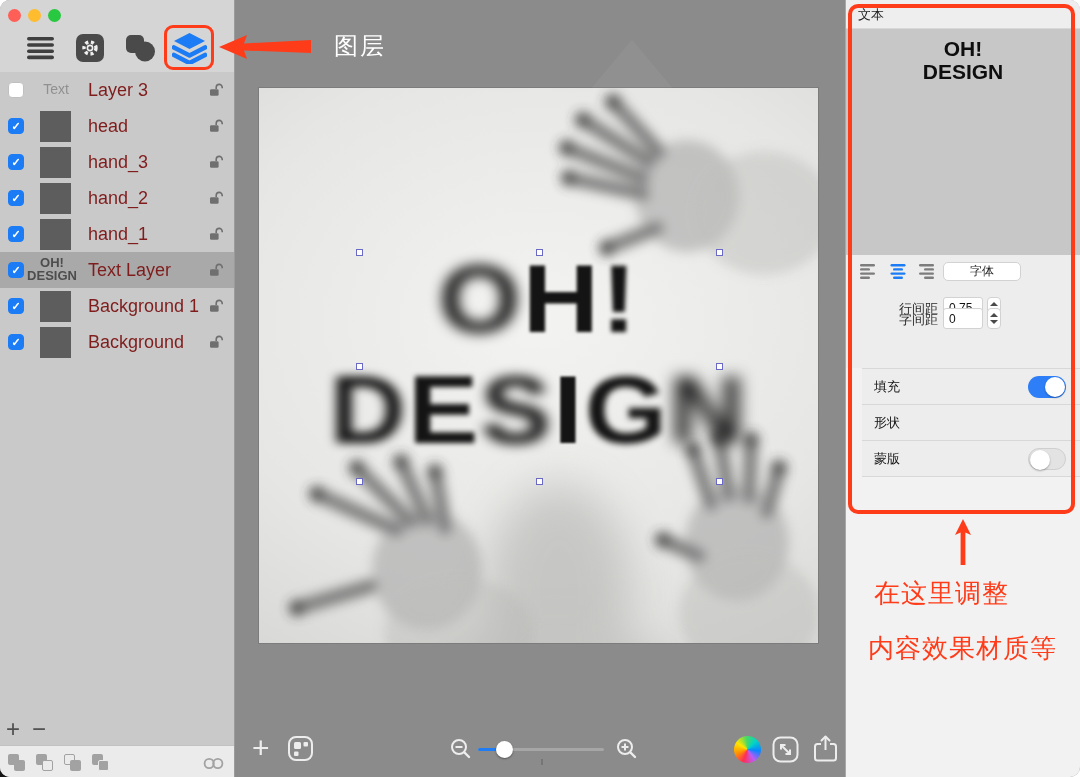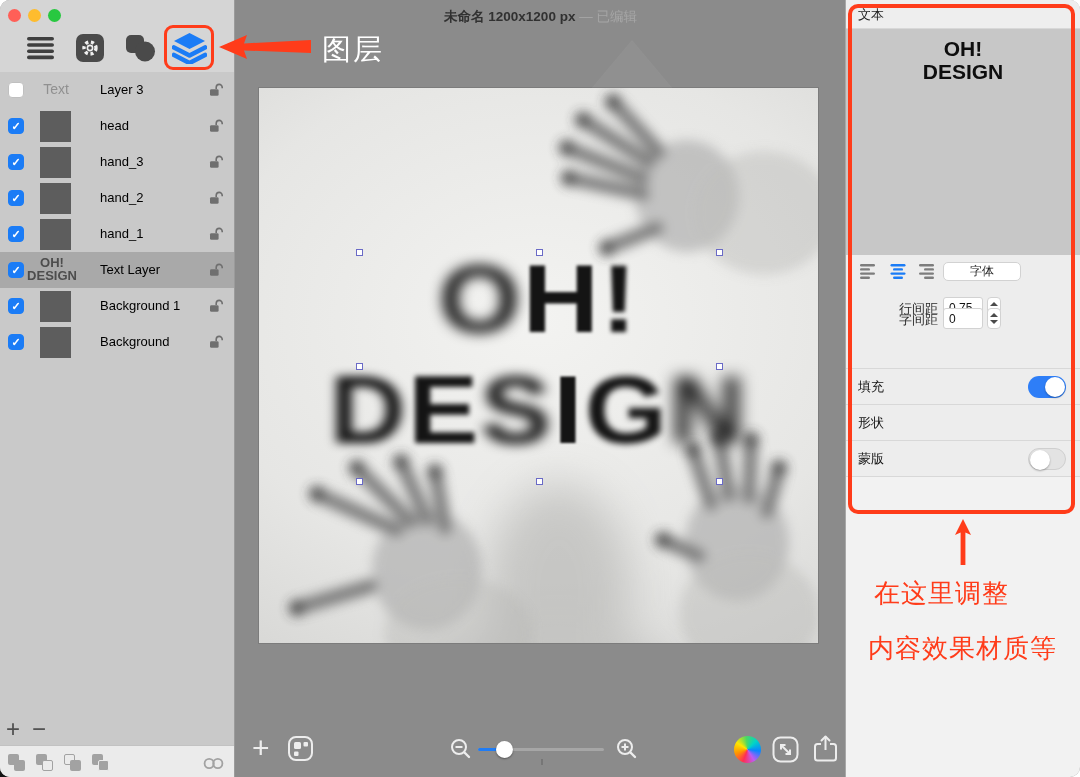--- a/index.html
+++ b/index.html
@@ -18,21 +18,21 @@
   .focus-box{position:absolute;left:164px;top:25px;width:50px;height:45px;border:3px solid #ff3c1a;border-radius:9px;pointer-events:none;}
   .lp-rows{position:absolute;top:72px;left:0;right:0;}
   .layer-row{position:relative;height:36px;}
   .layer-row.selected{background:#a9a9a9;}
   .cb{position:absolute;left:8px;top:10px;width:16px;height:16px;border-radius:4px;background:#ffffff;border:1px solid #c0c0c0;color:#fff;font-size:11px;font-weight:700;text-align:center;line-height:15px;}
   .cb.on{background:#1b7cf6;border-color:#1b7cf6;}
   .thumb-box{position:absolute;left:40px;top:3px;width:31px;height:31px;background:#5d5d5d;}
   .thumb-label{position:absolute;left:32px;top:9px;width:48px;text-align:center;font-size:14px;color:#909090;}
   .thumb-big{position:absolute;left:14px;top:4px;width:76px;text-align:center;color:#4d4d4d;font-weight:700;font-size:13px;line-height:13px;}
   .thumb-big span{display:block;}
-  .layer-name{position:absolute;left:100px;top:0;line-height:36px;font-size:13px;color:#000000;}
+  .layer-name{position:absolute;left:88px;top:0;line-height:36px;font-size:18px;color:#7f1d1d;}
   .lock{position:absolute;right:10px;top:11px;}
   .lp-add{position:absolute;left:6px;bottom:36px;font-size:24px;color:#4f4f4f;display:flex;gap:12px;line-height:24px;}
   .lp-add span{cursor:default;}
   .lp-strip{position:absolute;left:0;bottom:0;right:0;height:32px;background:#ebebeb;border-top:1px solid #c2c2c2;}
   .bool{position:absolute;top:8px;width:17px;height:17px;}
   .bool i{position:absolute;width:11px;height:11px;border-radius:2px;display:block;}
   .bool .bk{left:0;top:0;}
   .bool .fr{right:0;bottom:0;}
   .b-fill{background:#a2a2a2;}
   .b-hole{background:#ebebeb;border:1.5px solid #a2a2a2;}
@@ -69,21 +69,21 @@
   .rp-preview .pl{font-weight:700;font-size:21px;line-height:23px;color:#0e0e0e;}
   .rp-controls{position:absolute;top:255px;left:0;right:0;height:113px;background:#ededed;}
   .align-ic{position:absolute;top:9px;width:20px;height:15px;}
   .font-btn{position:absolute;left:97px;top:7px;width:78px;height:19px;background:#ffffff;border:1px solid #d2d2d2;border-radius:5px;font-size:12px;color:#1d1d1d;text-align:center;line-height:17px;}
   .sp-row{position:absolute;left:0;right:0;height:22px;}
   .sp-label{position:absolute;right:142px;top:3px;font-size:13px;color:#2a2a2a;}
   .sp-input{position:absolute;left:97px;top:0;width:40px;height:21px;background:#fff;border:1px solid #d2d2d2;border-radius:3px;font-size:12px;color:#111;padding:0 5px;font-family:"Liberation Sans",sans-serif;}
   .stepper{position:absolute;left:141px;top:0;width:14px;height:21px;background:#fff;border:1px solid #d2d2d2;border-radius:4px;display:flex;flex-direction:column;align-items:center;justify-content:center;gap:3px;}
   .st-up{width:0;height:0;border-left:4px solid transparent;border-right:4px solid transparent;border-bottom:4px solid #4a4a4a;}
   .st-dn{width:0;height:0;border-left:4px solid transparent;border-right:4px solid transparent;border-top:4px solid #4a4a4a;}
-  .rp-sections{position:absolute;top:368px;left:0;right:0;background:#ededed;border-top:1px solid #d8d8d8;}
+  .rp-sections{position:absolute;top:368px;left:16px;right:0;background:#ededed;border-top:1px solid #d8d8d8;}
   .rp-row{position:relative;height:36px;border-bottom:1px solid #d8d8d8;}
   .rp-row-label{position:absolute;left:12px;top:0;line-height:36px;font-size:13px;color:#141414;}
   .toggle{position:absolute;right:14px;top:7px;width:38px;height:22px;border-radius:11px;}
   .toggle .knob{position:absolute;top:1px;width:20px;height:20px;border-radius:50%;background:#fff;box-shadow:0 1px 2px rgba(0,0,0,0.3);}
   .toggle.on{background:#2e7ef7;}
   .toggle.on .knob{right:1px;}
   .toggle.off{background:#e3e3e3;border:0.5px solid #cfcfcf;}
   .toggle.off .knob{left:1px;}
   .rp-redbox{position:absolute;left:2px;top:4px;width:227px;height:510px;border:4px solid #ff3c1a;border-radius:10px;pointer-events:none;}
   .rp-note{position:absolute;left:0;width:235px;color:#ff3c1a;font-size:26px;letter-spacing:1px;white-space:nowrap;}
@@ -236,24 +236,20 @@
         <span class="link-ic">
           <svg width="21" height="13" viewBox="0 0 21 13">
             <circle cx="6.2" cy="6.5" r="4.6" fill="none" stroke="#a2a2a2" stroke-width="1.8"></circle>
             <circle cx="14.8" cy="6.5" r="4.6" fill="none" stroke="#a2a2a2" stroke-width="1.8"></circle>
           </svg>
         </span>
       </div>
     </div>
 
     <div class="pasteboard">
-      <div class="doc-title">
-        <span>未命名 1200x1200 px</span>
-        <span class="suffix">— 已编辑</span>
-      </div>
       <div class="watermark-tri"></div>
 
       <div class="canvas">
         <svg class="hands-svg" viewBox="0 0 559 555">
           <defs>
             <filter id="blurHand" x="-40%" y="-40%" width="180%" height="180%">
                 <feGaussianBlur stdDeviation="6"></feGaussianBlur>
               </filter>
             <filter id="blurSoft" x="-60%" y="-60%" width="220%" height="220%">
                 <feGaussianBlur stdDeviation="22"></feGaussianBlur>
@@ -463,16 +459,16 @@
       <svg style="position:absolute;left:106px;top:518px" width="22" height="48" viewBox="0 0 22 48">
         <path d="M11 1 L19 17 L13.4 14.5 L13.4 47 L8.6 47 L8.6 14.5 L3 17 Z" fill="#ff3c1a"></path>
       </svg>
       <div class="rp-note" style="top:576px;left:28px">在这里调整</div>
       <div class="rp-note" style="top:631px;left:22px">内容效果材质等</div>
     </div>
 
     <svg style="position:absolute;left:217px;top:33px;z-index:10" width="96" height="28" viewBox="0 0 96 28">
       <path d="M2 14 L30 2 L27 10.5 L94 7 L94 20 L27 17.5 L30 26 Z" fill="#ff3c1a"></path>
     </svg>
-    <div style="position:absolute;left:322px;top:30px;color:#ffffff;font-size:29px;z-index:10;letter-spacing:2px">图层</div>
+    <div style="position:absolute;left:334px;top:30px;color:#ffffff;font-size:24px;z-index:10;letter-spacing:2px">图层</div>
 
   </div>
 </div>
 
 </body></html>

